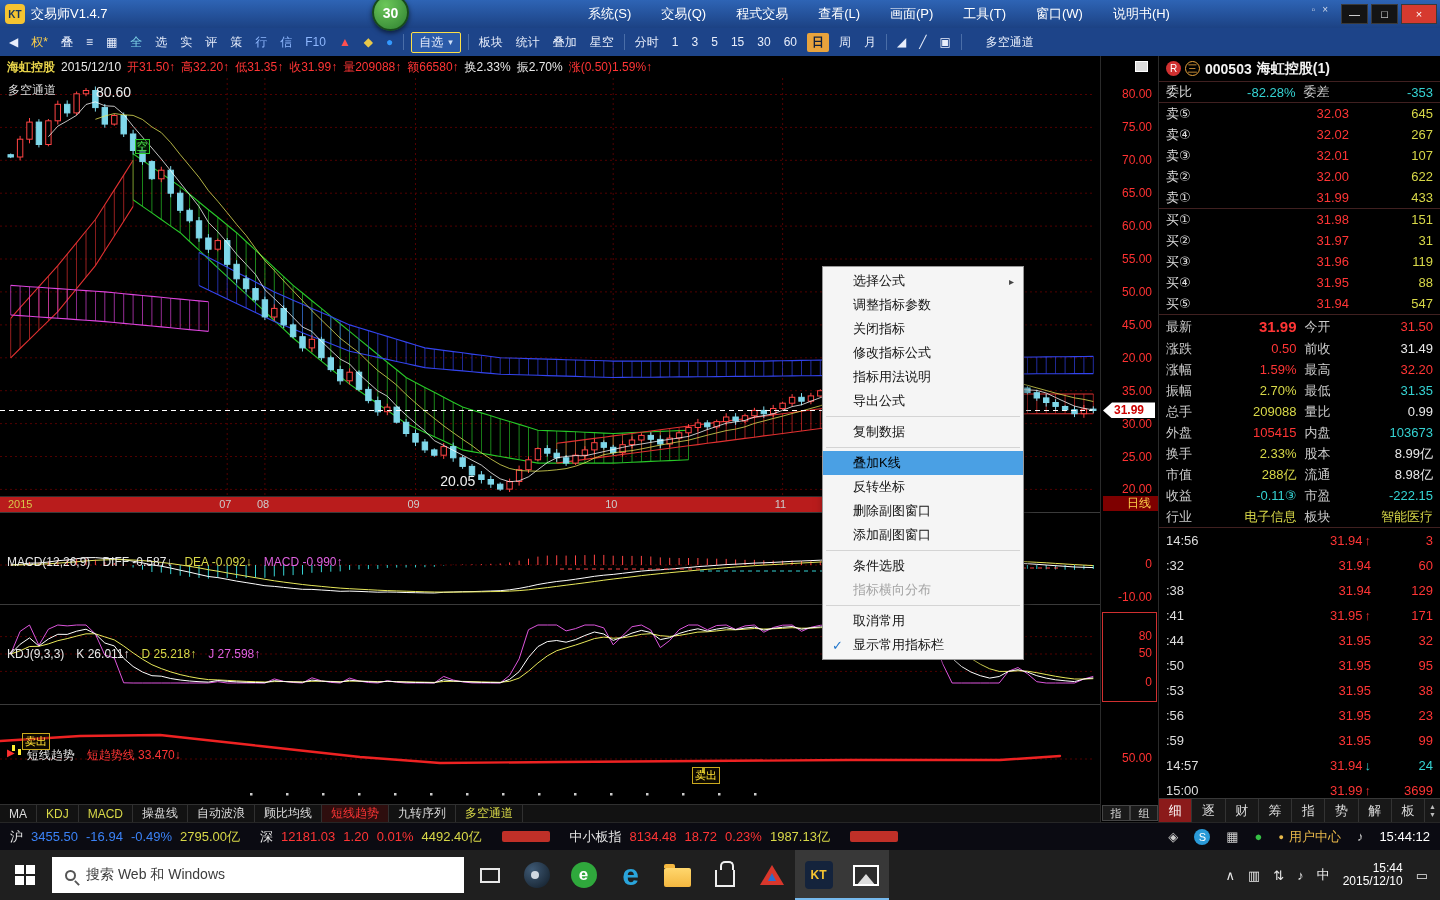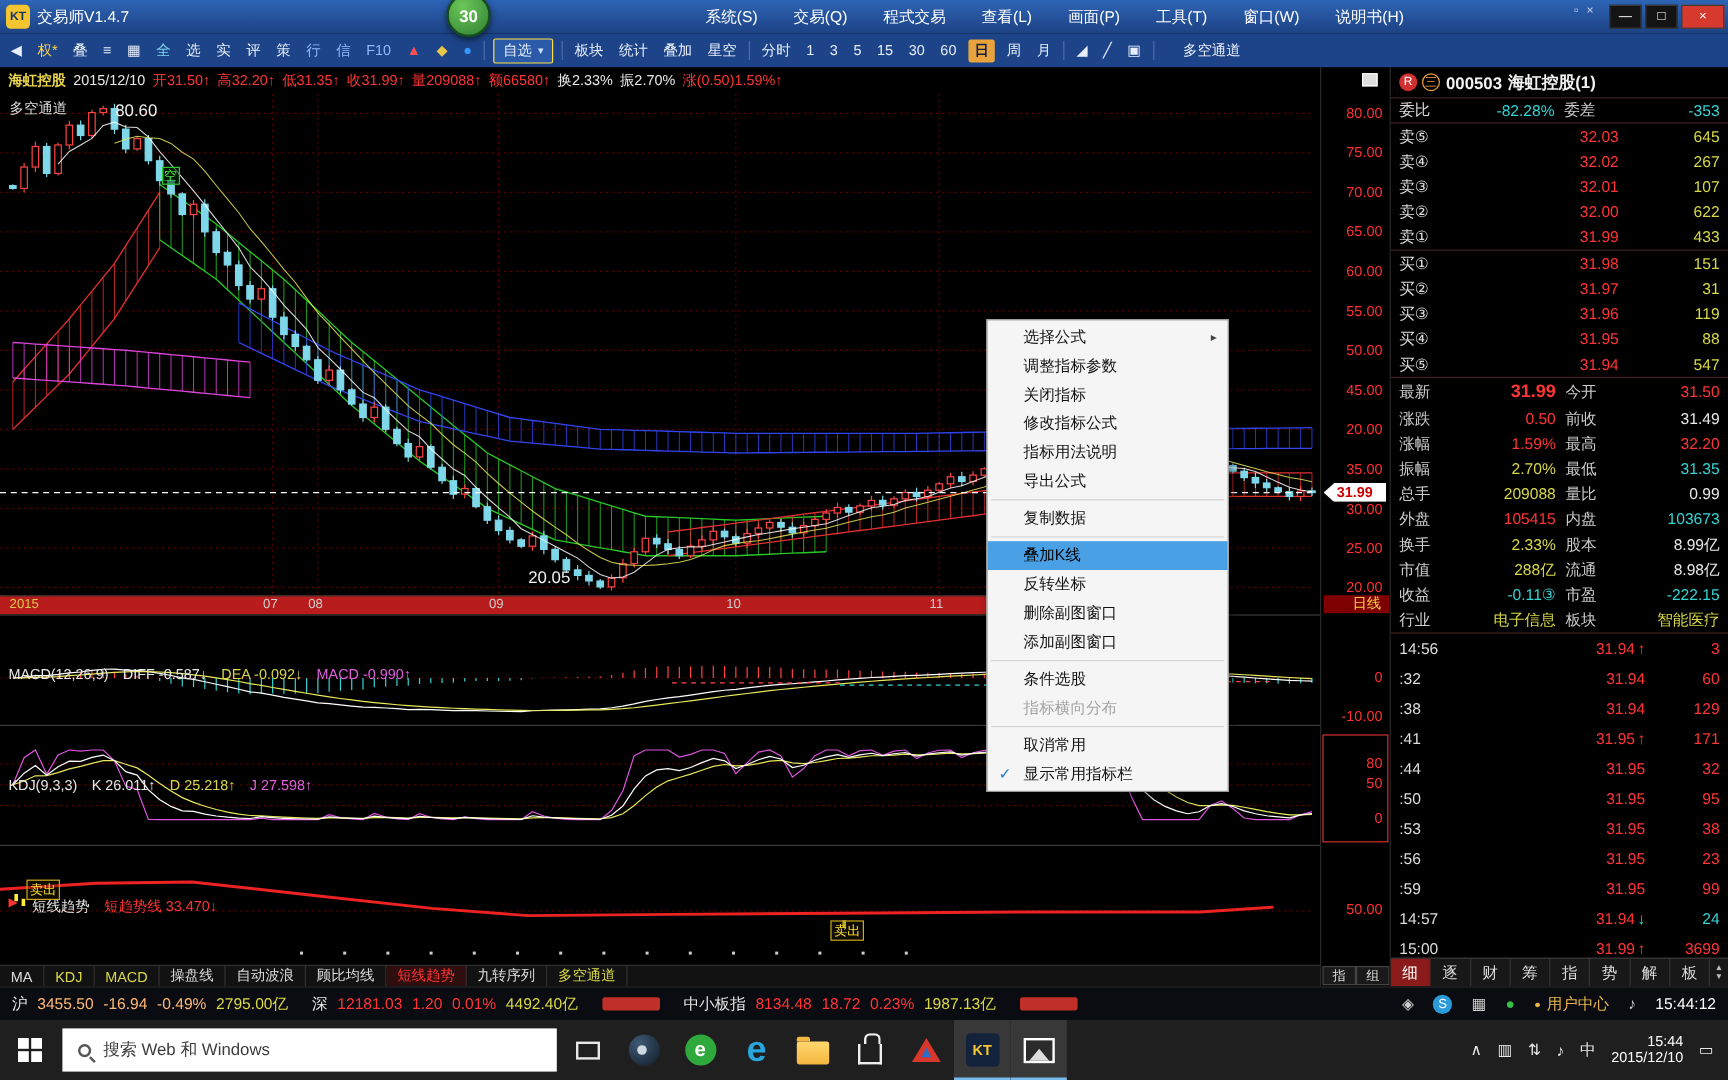--- a/index.html
+++ b/index.html
@@ -1,20 +1,20 @@
 <!DOCTYPE html>
 <html><head>
 <meta charset="utf-8">
 <style>
   *{margin:0;padding:0;box-sizing:border-box;}
   body{width:1440px;height:900px;background:#000;font-family:"Liberation Sans","DejaVu Sans",sans-serif;overflow:hidden;}
   #app{position:relative;width:1440px;height:900px;background:#000;overflow:hidden;}
 
   
-  .white{color:#e8e8e8;text-align:center;} .up{color:#ff3535;} .down{color:#35d3d3;} .green{color:#fdba74;}
+  .white{color:#e8e8e8;text-align:center;} .up{color:#ff3535;} .down{color:#35d3d3;} .green{color:#3b82f6;}
   .yellow{color:#d8d848;} .magenta{color:#e060e0;}
 
   
   .titlebar{position:absolute;top:0;left:0;width:1440px;height:28px;background:linear-gradient(#2e64b5,#1c4284);display:flex;align-items:center;color:#fff;font-size:13px;z-index:20;}
   .logo{width:20px;height:20px;margin:0 6px 0 5px;background:#f5c431;color:#16335c;font-weight:bold;font-size:10px;border-radius:4px;display:flex;align-items:center;justify-content:center;}
   .menus{position:absolute;left:588px;top:0;height:28px;display:flex;gap:30px;align-items:center;}
   .menu-item{cursor:default;}
   .mdi-pair{position:absolute;right:112px;top:4px;display:flex;gap:7px;font-size:10px;color:#cfd8ea;}
   .winbtns{position:absolute;right:3px;top:4px;display:flex;gap:3px;}
   .winbtn{width:27px;height:20px;background:#141414;color:#fff;display:flex;align-items:center;justify-content:center;font-size:11px;border:1px solid #3a3a3a;}

